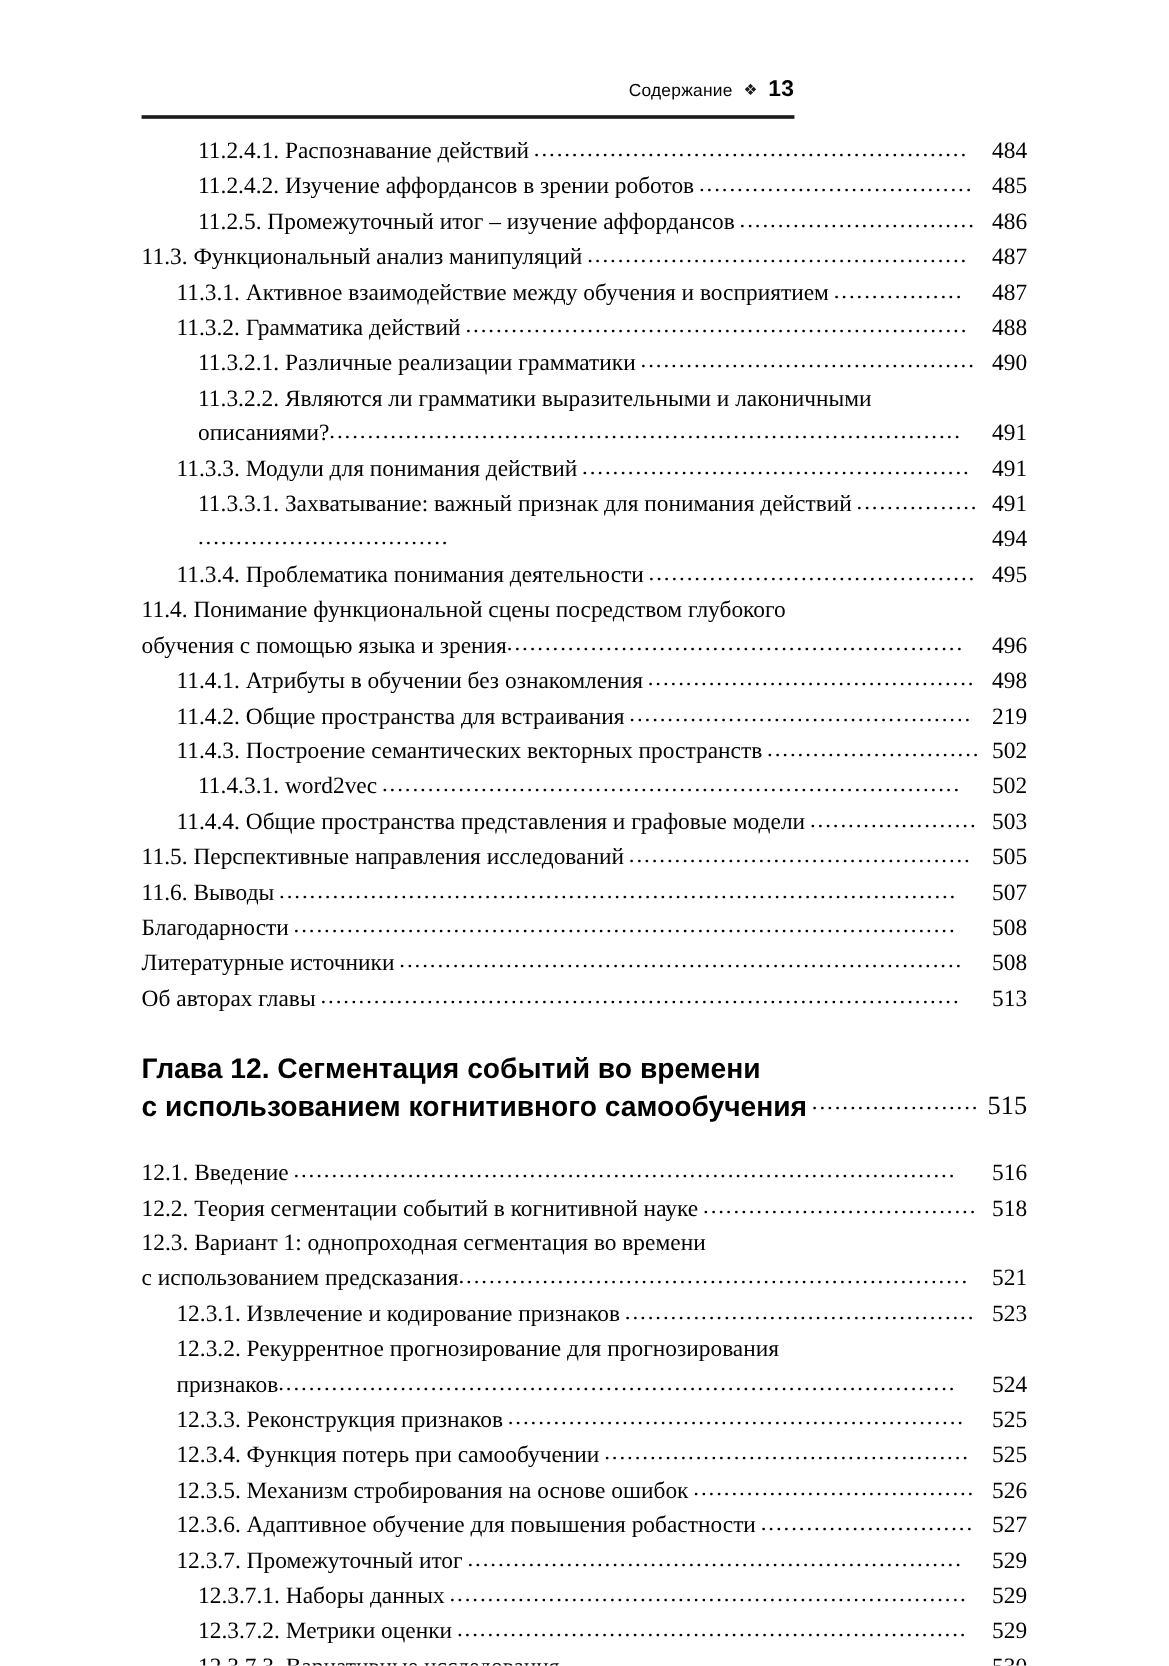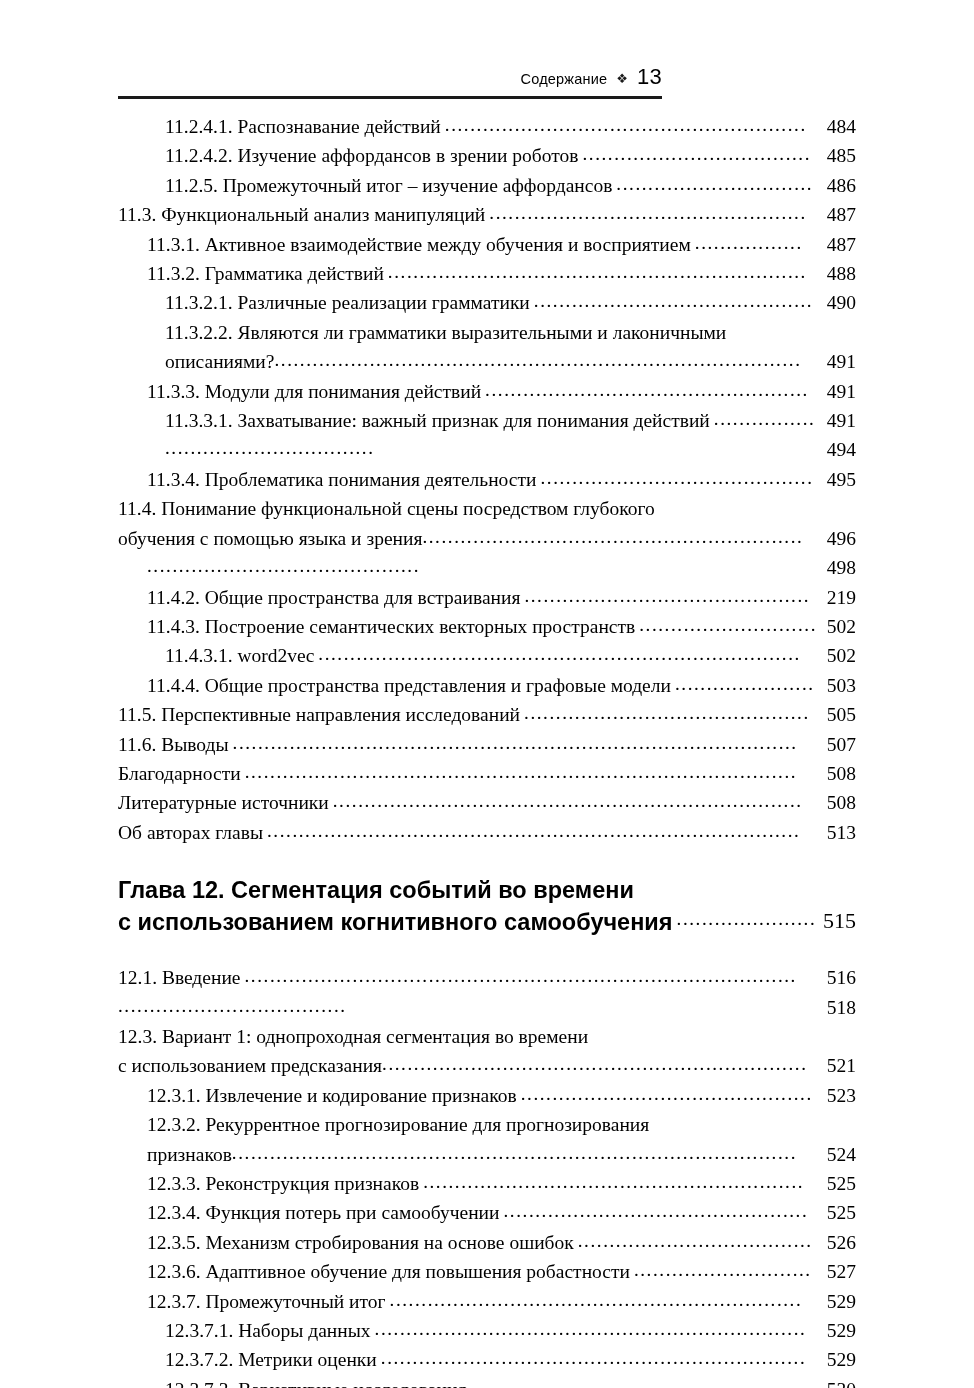--- a/index.html
+++ b/index.html
@@ -39,22 +39,22 @@
     font-size: 14.5px;
     letter-spacing: 0.2px;
     color: #000;
   }
   .header .head-orn {
     font-size: 13px;
     color: #1b1b1b;
     transform: translateY(-1px);
   }
   .header .head-page {
-    font-size: 22px;
-    font-weight: normal;
+    font-size: 19px;
+    font-weight: bold;
     letter-spacing: 0.3px;
   }
   .rule {
     position: absolute;
     left: 118px;
     right: 118px;
     top: 96px;
     height: 2.6px;
     background: #1a1a1a;
   }
@@ -211,20 +211,21 @@
         <div class="row lvl1 nodots">
           <span class="txt">11.4. Понимание функциональной сцены посредством глубокого</span>
           <span class="pg"></span>
         </div>
         <div class="row lvl1 cont">
           <span class="txt">обучения с помощью языка и зрения</span>
           <span class="dots">............................................................</span>
           <span class="pg">496</span>
         </div>
         <div class="row lvl2">
+          <span class="txt">11.4.1. Атрибуты в обучении без ознакомления</span>
           <span class="dots">...........................................</span>
           <span class="pg">498</span>
         </div>
         <div class="row lvl2">
           <span class="txt">11.4.2. Общие пространства для встраивания</span>
           <span class="dots">.............................................</span>
           <span class="pg">219</span>
         </div>
         <div class="row lvl2">
           <span class="txt">11.4.3. Построение семантических векторных пространств</span>
@@ -279,20 +280,21 @@
       </div>
     </div>
 
     <div id="list2" class="gap-before">
         <div class="row lvl1">
           <span class="txt">12.1. Введение</span>
           <span class="dots">.......................................................................................</span>
           <span class="pg">516</span>
         </div>
         <div class="row lvl1">
+          <span class="txt">12.2. Теория сегментации событий в когнитивной науке</span>
           <span class="dots">....................................</span>
           <span class="pg">518</span>
         </div>
         <div class="row lvl1 nodots">
           <span class="txt">12.3. Вариант 1: однопроходная сегментация во времени</span>
           <span class="pg"></span>
         </div>
         <div class="row lvl1 cont">
           <span class="txt">с использованием предсказания</span>
           <span class="dots">...................................................................</span>

